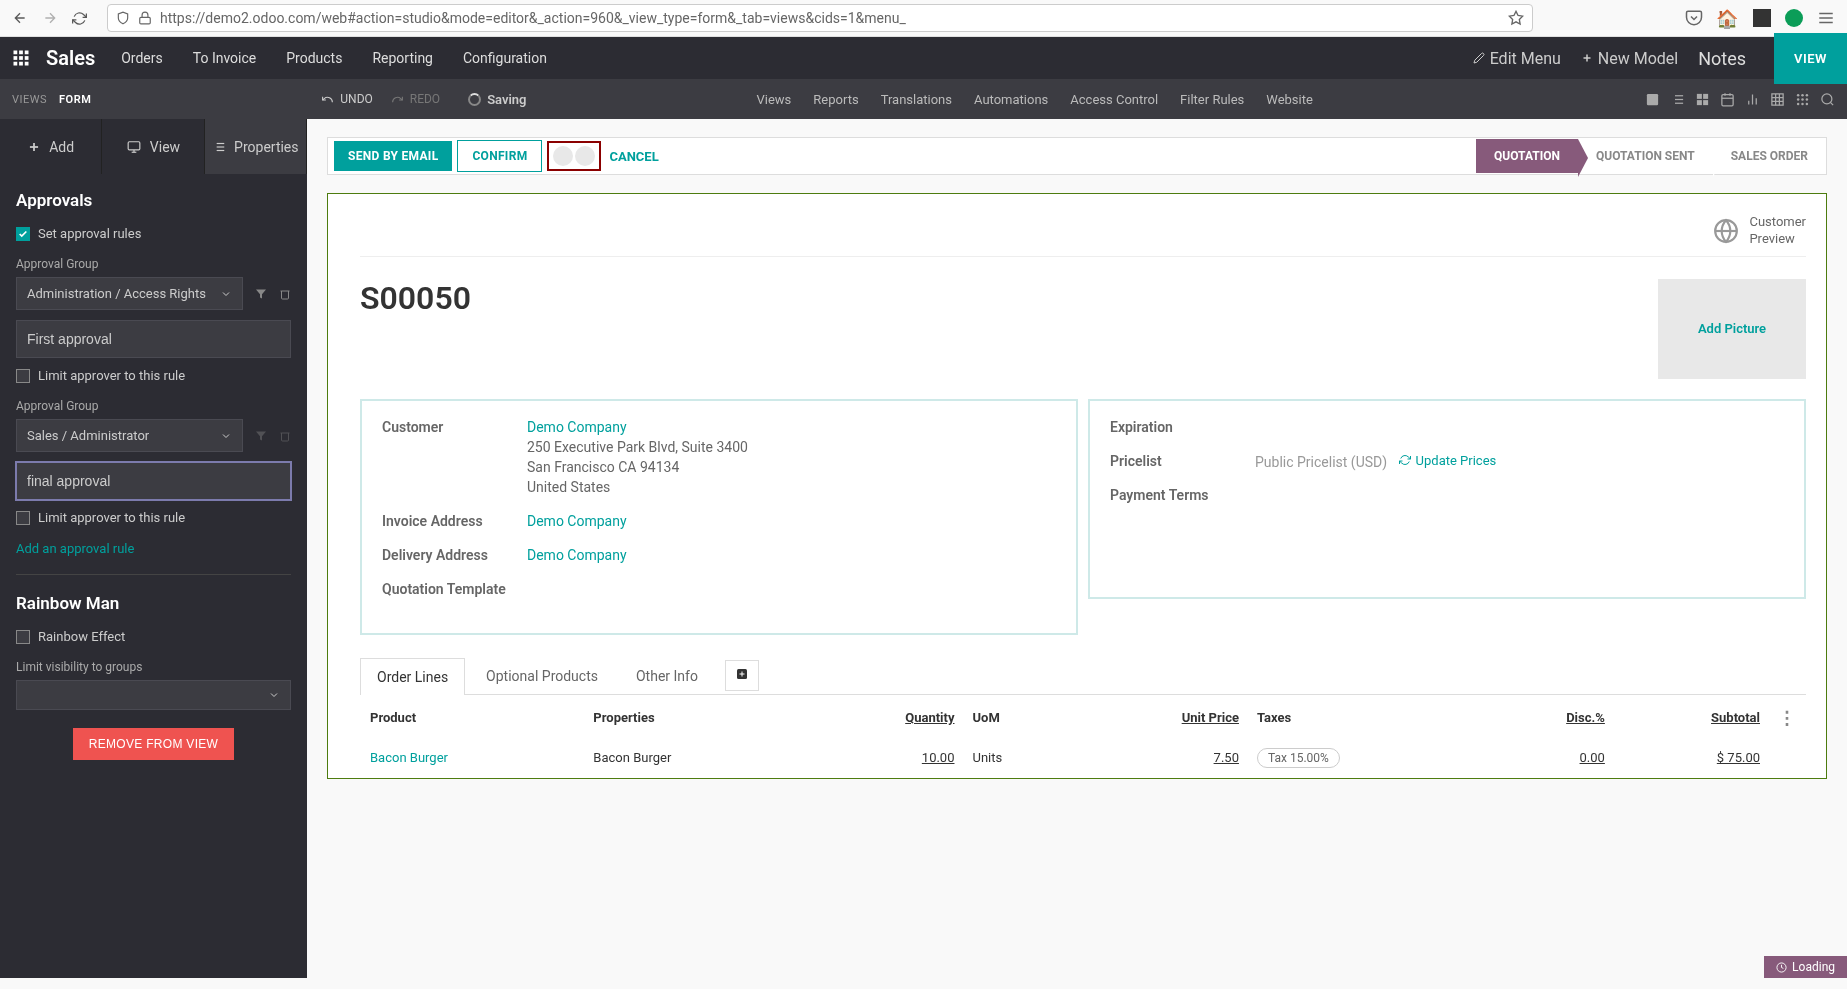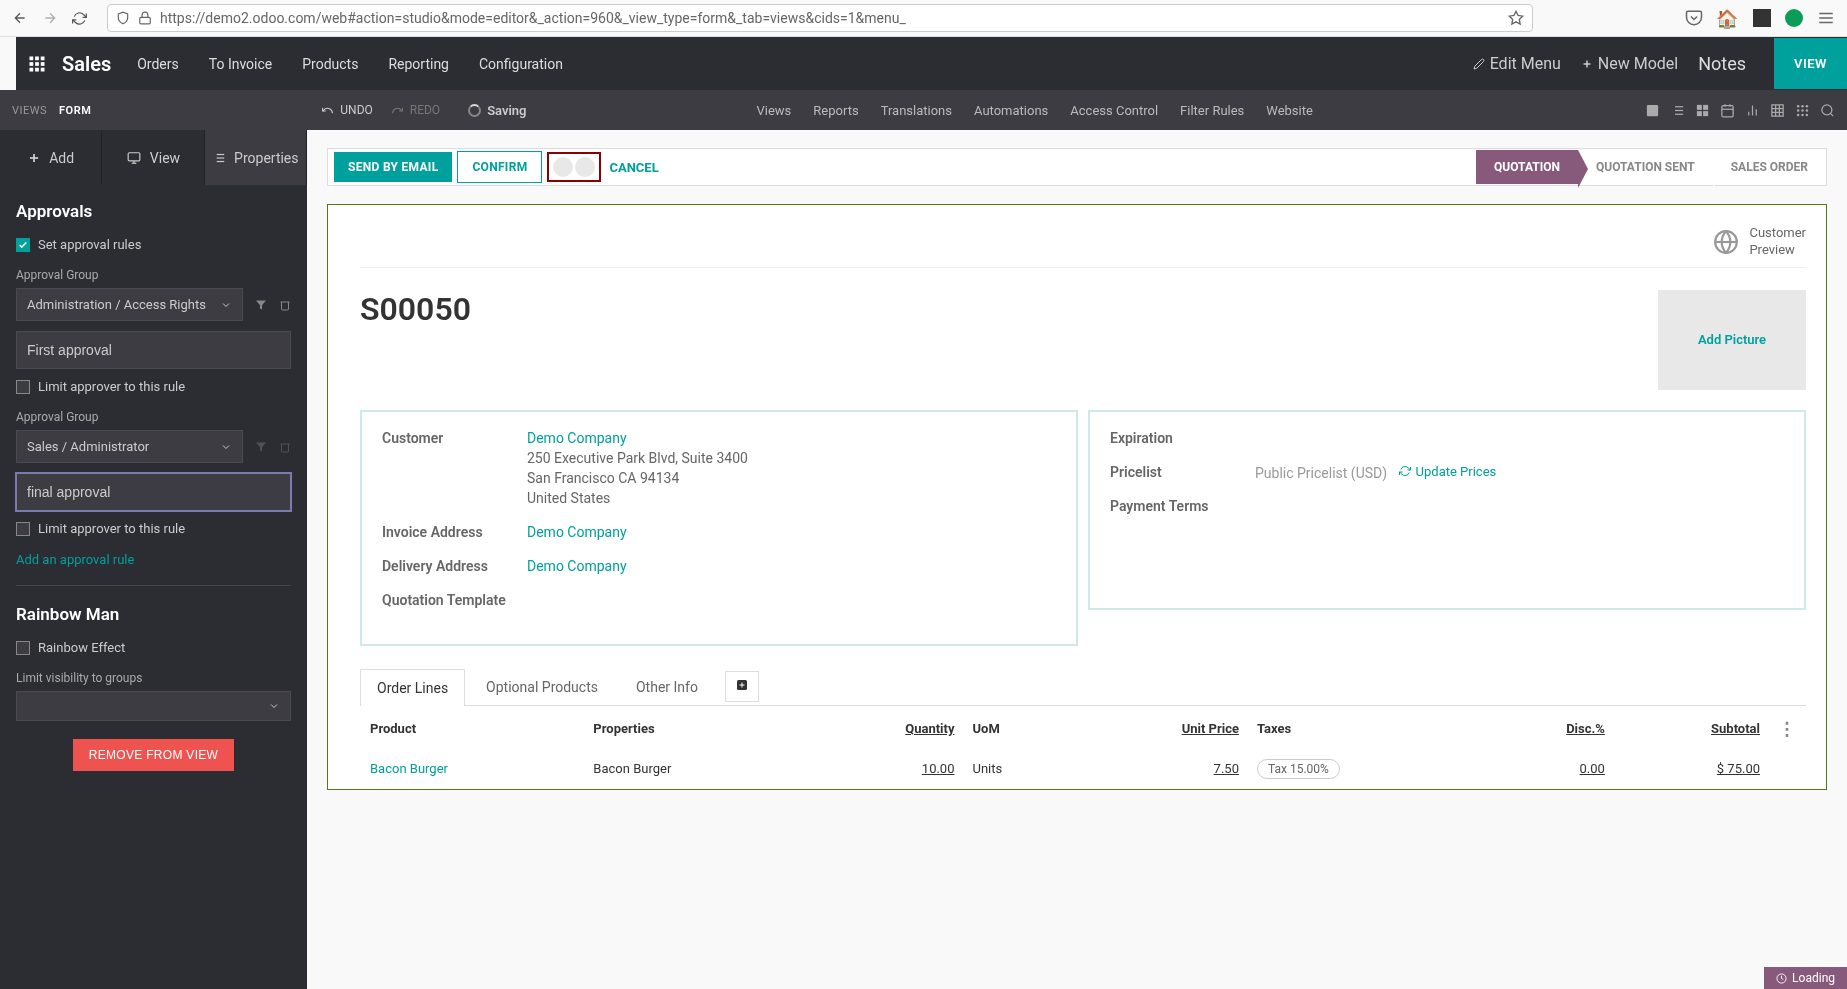--- a/index.html
+++ b/index.html
@@ -12,21 +12,21 @@
 .nav-arrow.disabled { color: #b0b0b0; }
 .reload-ico { width: 15px; height: 15px; color: #5a5a5a; }
 .url-bar { flex: 1; display: flex; align-items: center; background: #fff; border: 1px solid #ccc; border-radius: 4px; height: 28px; padding: 0 8px; gap: 8px; margin: 0 140px 0 8px; }
 .shield-ico, .lock-ico { width: 14px; height: 14px; color: #666; }
 .url-text { flex: 1; color: #666; font-size: 14px; overflow: hidden; white-space: nowrap; }
 .star-ico { width: 16px; height: 16px; color: #666; }
 .chrome-right { display: flex; gap: 14px; align-items: center; }
 .chrome-icon { width: 18px; height: 18px; }
 
 
-.topbar { height: 53px; background: #2c2c33; display: flex; align-items: center; color: #fff; padding: 16px 12px; margin-left: 16px; }
+.topbar { height: 42px; background: #2c2c33; display: flex; align-items: center; color: #fff; padding: 16px 12px; }
 .apps-grid { width: 18px; height: 18px; margin-right: 16px; }
 .app-name { font-size: 20px; font-weight: 600; margin-right: 26px; }
 .topnav { display: flex; gap: 30px; }
 .topnav-item { color: #ddd; font-size: 14px; cursor: pointer; }
 .top-right { margin-left: auto; display: flex; align-items: center; gap: 20px; }
 .edit-menu, .new-model { display: flex; align-items: center; gap: 5px; color: #ccc; font-size: 16px; }
 .notes-label { color: #ddd; font-size: 18px; margin-right: 8px; }
 .close-btn { background: #00a09d; color: #fff; padding: 18px 20px; font-size: 13px; font-weight: 600; letter-spacing: 0.5px; margin: -18px -12px -18px 0; }
 
 

